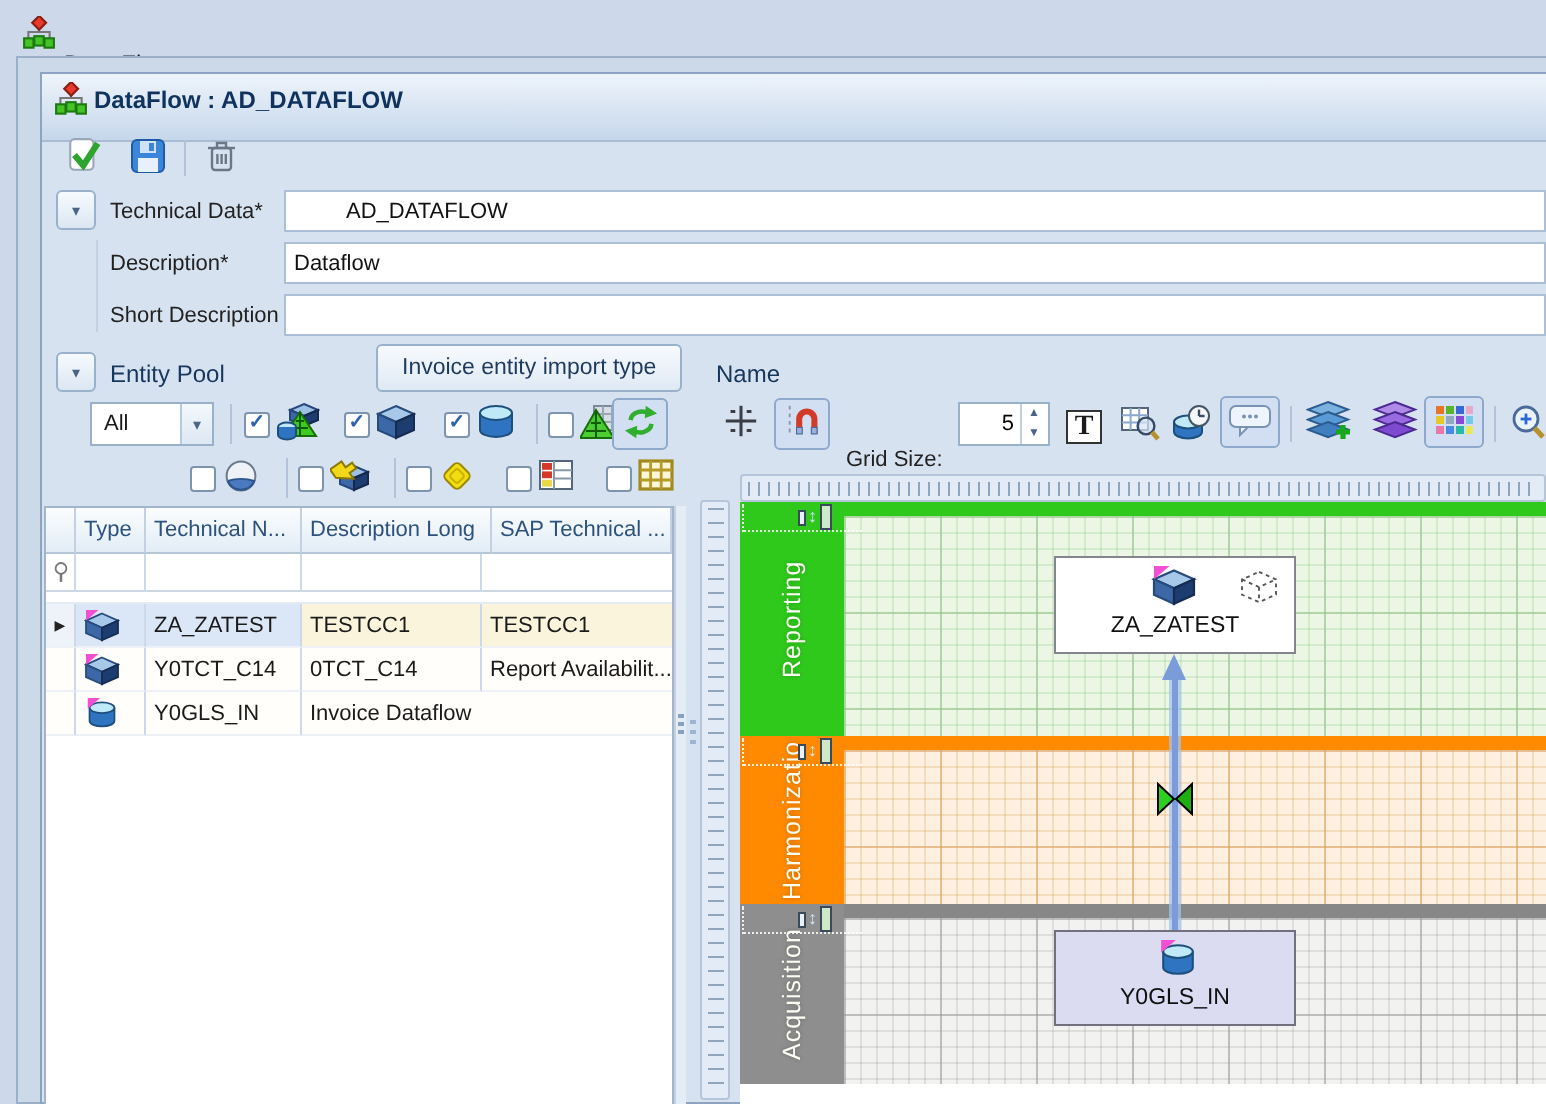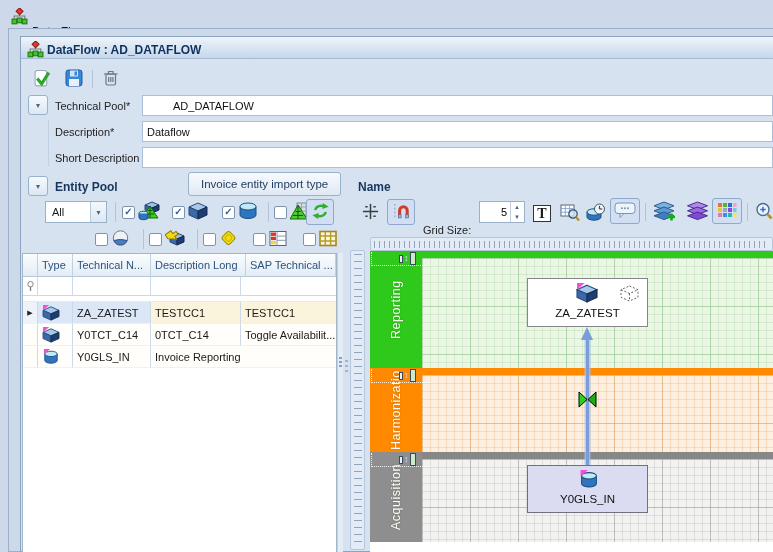--- a/index.html
+++ b/index.html
@@ -4,32 +4,32 @@
 <style>
 *{margin:0;padding:0;box-sizing:border-box}
 body{font-family:"Liberation Sans",sans-serif;background:#b9c9dd}
 #screen{position:relative;width:773px;height:552px;background:#cdd9ea;overflow:hidden;font-size:11px;color:#1a1a1a}
 .abs{position:absolute}
 
 .win-title{position:absolute;left:32px;top:25px;font-size:12px;color:#0f172a}
 .win-frame{position:absolute;left:8px;top:28px;right:0;bottom:0;border:1px solid #9cb1c9;border-right:none;background:#ccd9e9}
 
 .panel{position:absolute;left:20px;top:36px;right:0;bottom:0;border:1px solid #8ca3c2;border-right:none;background:#d7e2f0}
-.panel-hd{position:absolute;left:0;top:0;right:0;height:22px;background:linear-gradient(#eef4fb,#c6d7eb);border-bottom:1px solid #a8bcd4}
+.panel-hd{position:absolute;left:0;top:0;right:0;height:34px;background:linear-gradient(#eef4fb,#c6d7eb);border-bottom:1px solid #a8bcd4}
 .panel-hd .t{position:absolute;left:26px;top:6px;font-size:12px;font-weight:bold;color:#10335e}
 
 .tbtn{position:absolute;width:26px;height:26px;display:flex;align-items:center;justify-content:center;border:1px solid transparent;border-radius:3px}
 .tbtn.pressed{background:#d2dff2;border-color:#8ea9cb}
 .vsep{position:absolute;width:1px;background:#b2c3d8}
 
 .ddbtn{position:absolute;width:20px;height:20px;border:1px solid #9ab1cc;border-radius:3px;background:linear-gradient(#f6fafd,#dce7f3);color:#4a6documentElement}
 .ddbtn{color:#4a6585;font-size:8px;display:flex;align-items:center;justify-content:center}
 .flabel{position:absolute;color:#222;line-height:20px}
 .finput{position:absolute;height:21px;border:1px solid #abc0d8;background:#fff;font:11px "Liberation Sans",sans-serif;padding:1px 4px;color:#111}
-.sect-title{position:absolute;font-size:12px;font-weight:bold;color:#16365c}
+.sect-title{position:absolute;font-size:12px;font-weight:normal;color:#16365c}
 .pushbtn{position:absolute;height:24px;padding:0 12px;border:1px solid #9ab1cc;border-radius:3px;background:linear-gradient(#f7fafd,#dfe9f4);font-size:11.5px;color:#1e3a5f;display:flex;align-items:center}
 
 .cb{width:13px;height:13px;border:1px solid #7e94ae;border-radius:2px;background:#fff;display:inline-flex;align-items:center;justify-content:center;font-size:10px;font-weight:bold;color:#2f64ab}
 .cb .mk{visibility:hidden;line-height:10px}
 .cb.on .mk{visibility:visible}
 .fgrp{position:absolute;display:flex;align-items:center;gap:3px;height:22px}
 .combo{position:absolute;height:22px;border:1px solid #9ab1cc;background:#fff;display:flex;align-items:center}
 .combo .val{padding:0 6px;flex:1}
 .combo .arr{width:16px;height:100%;border-left:1px solid #b9c9dc;background:linear-gradient(#f3f8fc,#dde8f3);display:flex;align-items:center;justify-content:center;font-size:8px;color:#4a6585}
 
@@ -131,21 +131,21 @@
           <line x1="6.7" y1="8" x2="6.7" y2="13"></line>
           <line x1="8.8" y1="8" x2="8.8" y2="13"></line>
           <line x1="10.9" y1="8" x2="10.9" y2="13"></line>
         </svg></span>
   </div>
 
   <div class="ddbtn" style="left:28px;top:95px">
       <span>▾</span>
     </div>
   <div class="vsep" style="left:48px;top:120px;height:46px;background:#c2d1e2"></div>
-  <span class="flabel" style="left:55px;top:96px">Technical Pool*</span>
+  <span class="flabel" style="left:55px;top:96px">Technical Data*</span>
   <input class="finput" style="left: 142px; top: 95px; width: 631px; padding-left: 30px;" value="AD_DATAFLOW">
   <span class="flabel" style="left:55px;top:122px">Description*</span>
   <input class="finput" style="left: 142px; top: 121px; width: 631px;" value="Dataflow">
   <span class="flabel" style="left:55px;top:148px">Short Description</span>
   <input class="finput" style="left: 142px; top: 147px; width: 631px;" value="">
 
   <div class="ddbtn" style="left:28px;top:176px">
       <span>▾</span>
     </div>
   <span class="sect-title" style="left:55px;top:180px">Entity Pool</span>
@@ -306,33 +306,33 @@
       <div class="tc c1">
           <svg width="18" height="16" viewBox="0 0 20 18">
             <polygon points="10,2 19,6 10,10 1,6" fill="#a8c8ea" stroke="#274b7c"></polygon>
             <polygon points="1,6 10,10 10,17 1,13" fill="#3c68a8" stroke="#274b7c"></polygon>
             <polygon points="19,6 10,10 10,17 19,13" fill="#1d3c70" stroke="#152c52"></polygon>
             <polygon points="1,0 8,0 1,6" fill="#f24fd3"></polygon>
           </svg>
         </div>
       <div class="tc c2">Y0TCT_C14</div>
       <div class="tc c3">0TCT_C14</div>
-      <div class="tc c4">Toggle Availabilit...</div>
+      <div class="tc c4">Report Availabilit...</div>
     </div>
     <div class="trow tr">
       <div class="tc c0"></div>
       <div class="tc c1">
           <svg width="18" height="16" viewBox="0 0 20 18">
             <path d="M3 5.5 V13 a7 3 0 0 0 14 0 V5.5" fill="#2f74c0" stroke="#1d4f7c"></path>
             <ellipse cx="10" cy="5.5" rx="7" ry="3" fill="#bfe9f7" stroke="#1d4f7c"></ellipse>
             <polygon points="2,0 9,0 2,6" fill="#f24fd3"></polygon>
           </svg>
         </div>
       <div class="tc c2">Y0GLS_IN</div>
-      <div class="tc c4">Invoice Reporting</div>
+      <div class="tc c4">Invoice Dataflow</div>
     </div>
   </div>
   <div class="vscroll">
     <div class="grip" style="top:104px"></div>
       <div class="grip" style="top:108px"></div>
       <div class="grip" style="top:112px"></div>
   </div>
   <div class="splitgrip" style="top:360px"></div>
   <div class="splitgrip" style="top:365px"></div>
   <div class="splitgrip" style="top:370px"></div>

